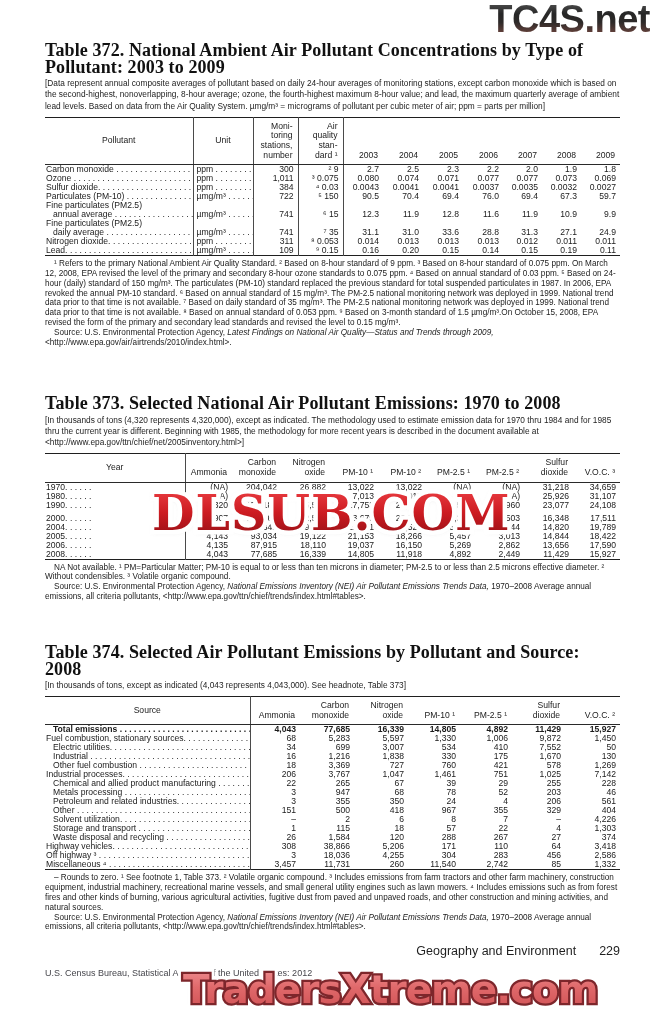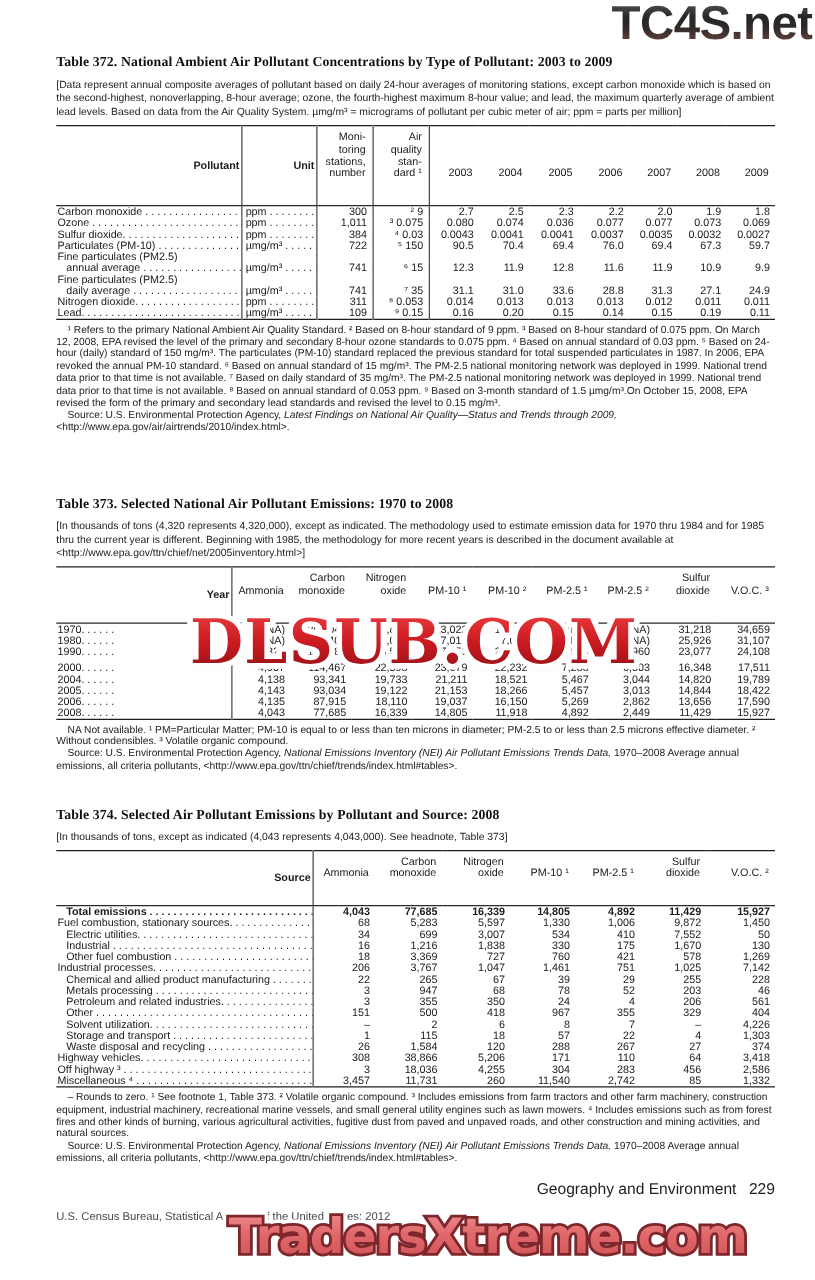--- a/index.html
+++ b/index.html
@@ -1,44 +1,44 @@
 <!DOCTYPE html>
 <html><head>
 <meta charset="utf-8">
 <style>
   html,body{margin:0;padding:0;background:#e8e8e8;}
   .page{position:relative;width:652px;height:1024px;background:#ffffff;overflow:hidden;
         color:#1b1b1b;font-family:"Liberation Sans",sans-serif;}
   .sec{position:absolute;left:45px;width:575px;}
   .sec1{top:42px;} .sec2{top:395px;} .sec3{top:644px;}
-  .t-title{font-family:"Liberation Serif",serif;font-weight:700;font-size:11px;
+  .t-title{font-family:"Liberation Serif",serif;font-weight:700;font-size:18px;
            line-height:16.5px;letter-spacing:.1px;color:#111;}
   .headnote{font-size:8.3px;line-height:11.3px;margin-top:3px;color:#232323;}
   table{border-collapse:collapse;table-layout:fixed;width:575px;margin-top:5px;
         border-top:1.4px solid #1f1f1f;border-bottom:1.4px solid #1f1f1f;
         font-size:8.6px;color:#1b1b1b;}
   thead th{font-weight:400;vertical-align:bottom;text-align:right;white-space:pre-line;
-           padding:4px 5px 20px 0;line-height:9.6px;border-bottom:1px solid #2a2a2a;}
-  th.cm{text-align:right;vertical-align:middle;padding:2px 1px;font-weight:bold;}
+           padding:4px 5px 4px 0;line-height:9.6px;border-bottom:1px solid #2a2a2a;}
+  th.cm{text-align:center;vertical-align:middle;padding:2px 1px;}
   tbody td{white-space:nowrap;overflow:hidden;text-align:right;padding:0 4px 0 0;
            line-height:9px;height:9px;}
   td.stub{text-align:left;padding:0 0 0 1px;}
   td.ind{padding-left:8px;}
   tr.bold{font-weight:700;}
   tr.gap td{padding-top:4px;}
   tbody{padding:2px 0;}
   #t372 th:nth-child(-n+4),#t372 td:nth-child(-n+4){border-right:1px solid #4a4a4a;}
   #t372 td:nth-child(2){text-align:left;padding-left:3px;}
   #t373 th:first-child,#t373 td:first-child{border-right:1px solid #4a4a4a;}
   #t374 th:first-child,#t374 td:first-child{border-right:1px solid #4a4a4a;margin-left:16px;}
   .fn{font-size:8.2px;line-height:9.8px;margin:3px 0 0;text-indent:9px;color:#222;}
   .fn + .fn{margin-top:0;}
   .fn i{font-style:italic;text-align:right;}
   .footer-right{position:absolute;right:32px;top:944px;font-size:12.5px;color:#1f1f1f;}
-  .footer-right .pgnum{margin-left:10px;}
+  .footer-right .pgnum{margin-left:23px;}
   .census{position:absolute;left:45px;top:968px;font-size:9px;color:#46464c;}
   
   .wm{position:absolute;z-index:6;pointer-events:none;}
   .wm span{white-space:nowrap;}
   .wm-tc4s{top:-2px;right:2px;font-family:"Liberation Sans",sans-serif;font-weight:800;
            font-size:38px;letter-spacing:-.5px;}
   .wm-tc4s .fill{background:linear-gradient(180deg,#606060 0%,#262626 38%,#2e2a29 58%,#7c4b43 95%);
            -webkit-background-clip:text;background-clip:text;color:transparent;}
   .wm-dlsub{left:152px;top:484px;font-family:"DejaVu Serif",serif;font-weight:700;
             font-size:49px;letter-spacing:1px;}
@@ -113,21 +113,21 @@
             <td>1.9</td>
             <td>1.8</td>
           </tr>
           <tr>
             <td class="stub">Ozone . . . . . . . . . . . . . . . . . . . . . . . . . . . . . .</td>
             <td>ppm . . . . . . . . . . . .</td>
             <td>1,011</td>
             <td>³ 0.075</td>
             <td>0.080</td>
             <td>0.074</td>
-            <td>0.036</td>
+            <td>0.071</td>
             <td>0.077</td>
             <td>0.077</td>
             <td>0.073</td>
             <td>0.069</td>
           </tr>
           <tr>
             <td class="stub">Sulfur dioxide. . . . . . . . . . . . . . . . . . . . . . . . .</td>
             <td>ppm . . . . . . . . . . . .</td>
             <td>384</td>
             <td>⁴ 0.03</td>

